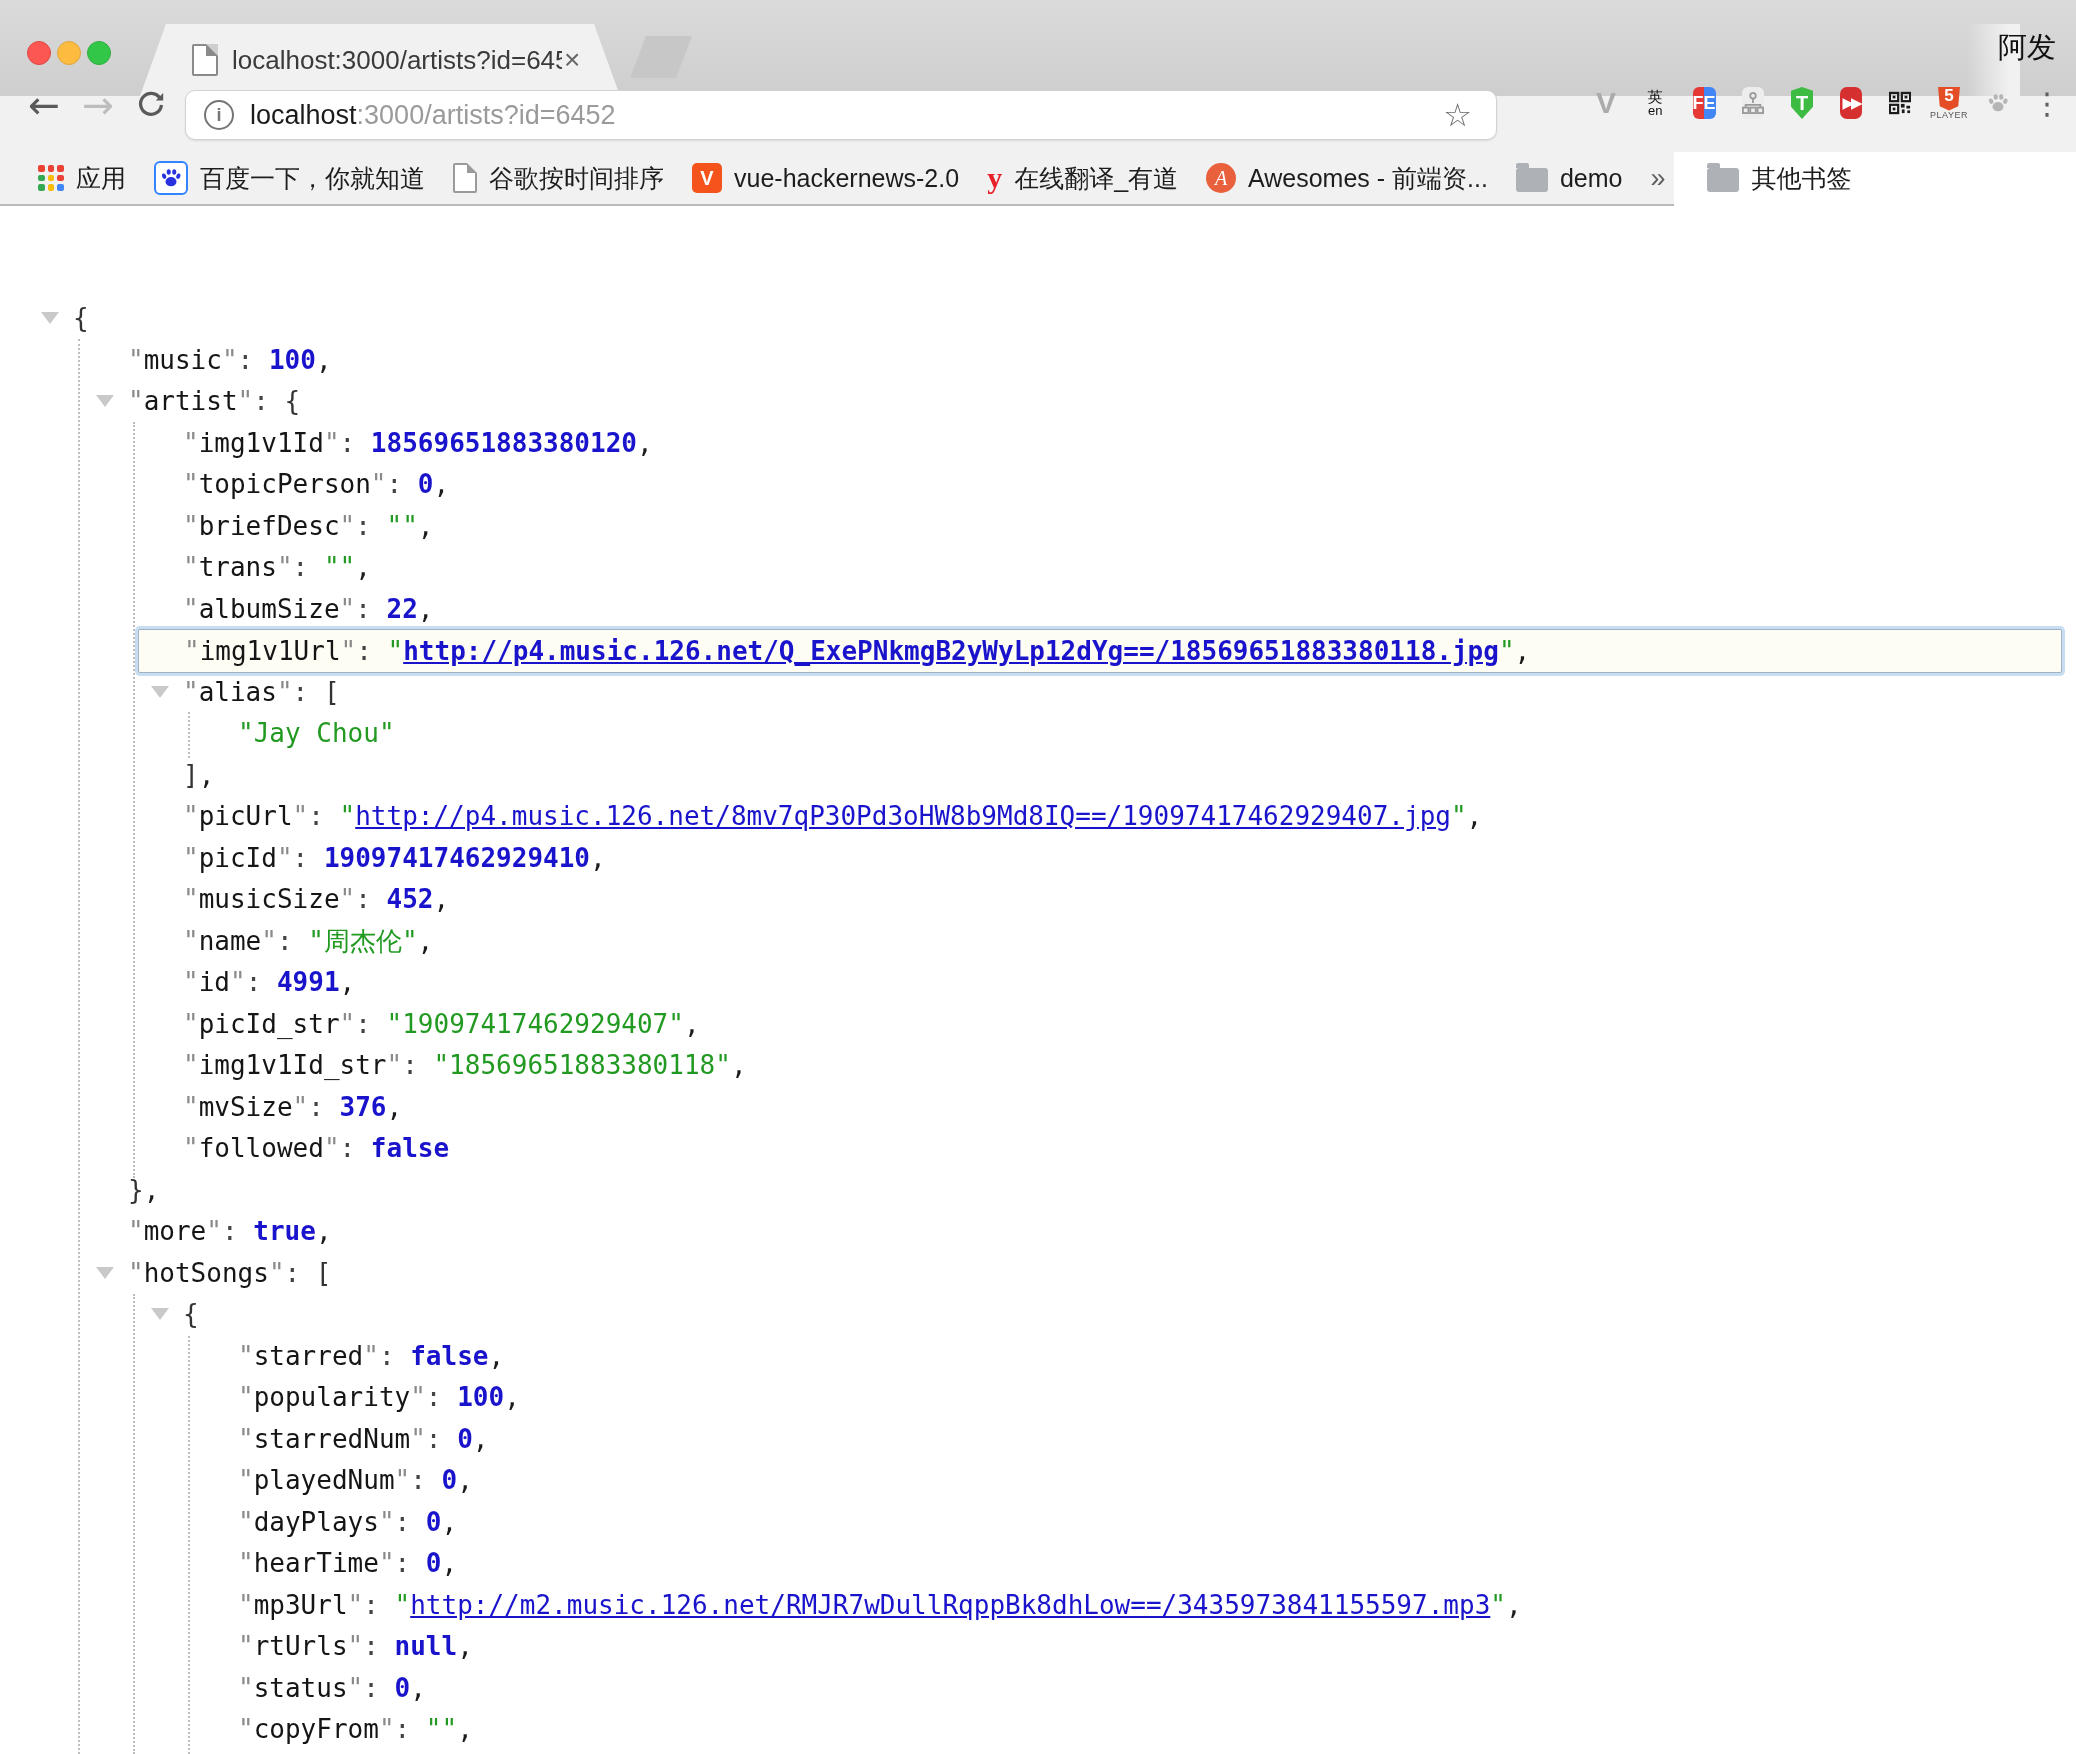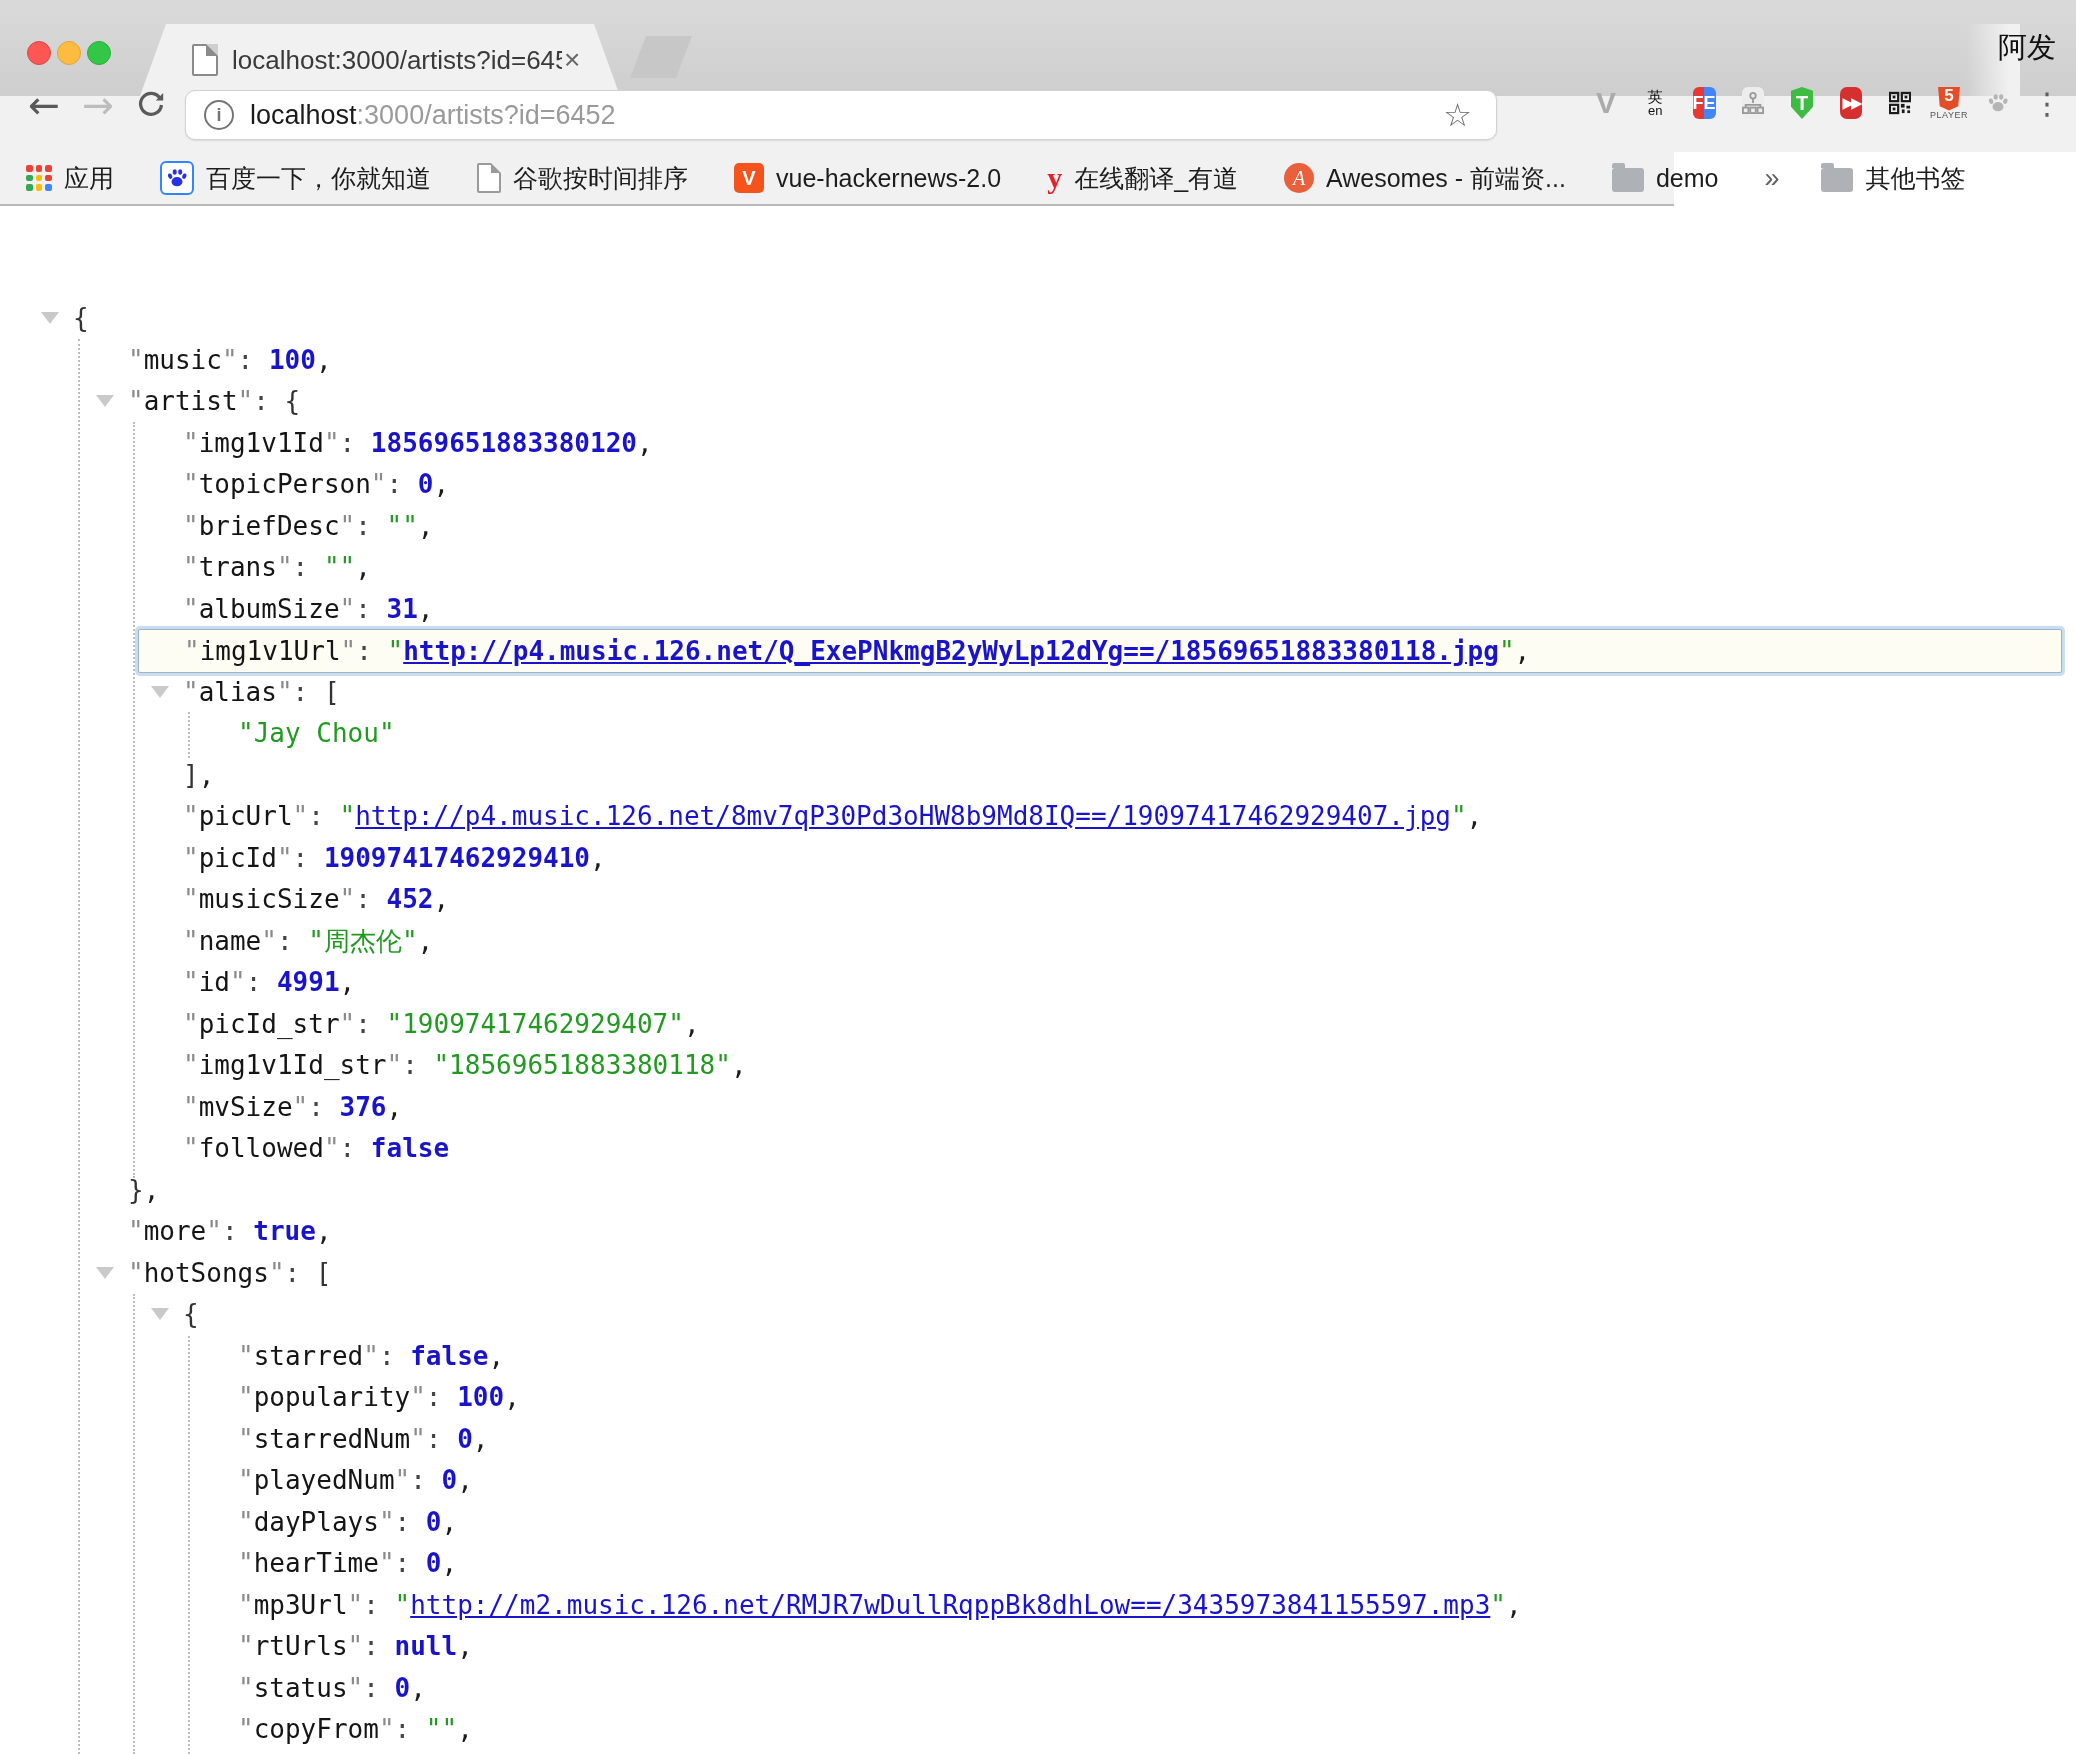--- a/index.html
+++ b/index.html
@@ -54,21 +54,21 @@
   .ic-ff{width:32px;height:32px;border-radius:7px;background:#D62F2F;display:flex;align-items:center;justify-content:center;}
   .ic-ff span{color:#fff;font-size:15px;letter-spacing:-3px;font-family:"DejaVu Sans",sans-serif;}
   .ic-qr{display:block;}
   .ic-player{text-align:center;line-height:1;}
   .ic-player .five{display:inline-block;width:22px;height:24px;background:#E44D26;color:#fff;font-weight:bold;font-size:17px;
     clip-path:polygon(0 0,100% 0,92% 82%,50% 100%,8% 82%);}
   .ic-player .cap{display:block;font-size:9px;color:#555;letter-spacing:.5px;}
   .ic-dots{font-size:30px;color:#5f5f5f;line-height:.9;}
   
   .bookmarks{position:absolute;left:0;top:152px;width:1674px;height:54px;background:#F1F1F1;
-    border-bottom:2px solid #B9B9B9;display:flex;align-items:center;padding:0 20px;box-sizing:border-box;gap:34px;}
+    border-bottom:2px solid #B9B9B9;display:flex;align-items:center;padding:0 32px;box-sizing:border-box;gap:16px;}
   .bm{display:flex;align-items:center;gap:12px;font-size:25px;color:#1d1d1d;background:none;border:0;white-space:nowrap;}
   .bm-right{margin-left:auto;display:flex;align-items:center;gap:30px;}
   .apps-grid{width:26px;height:26px;display:grid;grid-template-columns:repeat(3,1fr);gap:3px;}
   .apps-grid i{border-radius:2px;}
   .ag1{background:#EA4335}.ag2{background:#EA4335}.ag3{background:#EA4335}
   .ag4{background:#34A853}.ag5{background:#FBBC05}.ag6{background:#EA4335}
   .ag7{background:#34A853}.ag8{background:#FBBC05}.ag9{background:#4285F4}
   .baidu-ic{width:30px;height:30px;border:2px solid #3385FF;border-radius:6px;background:#fff;
     display:flex;align-items:center;justify-content:center;}
   .page-ic{width:20px;height:26px;background:#fff;border:2px solid #9a9a9a;border-radius:2px;position:relative;}
@@ -279,21 +279,21 @@
     <div class="guide" style="left: 188px; top: 504px; height: 46px;"></div>
     <div class="guide" style="left: 133px; top: 1086px; height: 460px;"></div>
     <div class="guide" style="left: 188px; top: 1128px; height: 418px;"></div>
     <div class="jrow" style="top: 89px; padding-left: 73px;"><span class="expander" style="left: 41px;"></span><span class="punct">{</span></div>
     <div class="jrow" style="top: 130.5px; padding-left: 128px;"><span class="q">"</span><span class="key">music</span><span class="q">"</span><span class="colon">: </span><span class="num">100</span><span class="comma">,</span></div>
     <div class="jrow" style="top: 172px; padding-left: 128px;"><span class="expander" style="left: 96px;"></span><span class="q">"</span><span class="key">artist</span><span class="q">"</span><span class="colon">: </span><span class="punct">{</span></div>
     <div class="jrow" style="top: 213.5px; padding-left: 183px;"><span class="q">"</span><span class="key">img1v1Id</span><span class="q">"</span><span class="colon">: </span><span class="num">18569651883380120</span><span class="comma">,</span></div>
     <div class="jrow" style="top: 255px; padding-left: 183px;"><span class="q">"</span><span class="key">topicPerson</span><span class="q">"</span><span class="colon">: </span><span class="num">0</span><span class="comma">,</span></div>
     <div class="jrow" style="top: 296.5px; padding-left: 183px;"><span class="q">"</span><span class="key">briefDesc</span><span class="q">"</span><span class="colon">: </span><span class="str">""</span><span class="comma">,</span></div>
     <div class="jrow" style="top: 338px; padding-left: 183px;"><span class="q">"</span><span class="key">trans</span><span class="q">"</span><span class="colon">: </span><span class="str">""</span><span class="comma">,</span></div>
-    <div class="jrow" style="top: 379.5px; padding-left: 183px;"><span class="q">"</span><span class="key">albumSize</span><span class="q">"</span><span class="colon">: </span><span class="num">31</span><span class="comma">,</span></div>
+    <div class="jrow" style="top: 379.5px; padding-left: 183px;"><span class="q">"</span><span class="key">albumSize</span><span class="q">"</span><span class="colon">: </span><span class="num">22</span><span class="comma">,</span></div>
     <div class="jrow hl" style="top: 421px; padding-left: 45px;"><span class="q">"</span><span class="key">img1v1Url</span><span class="q">"</span><span class="colon">: </span><span class="str">"</span><a class="lnk" href="#">http://p4.music.126.net/Q_ExePNkmgB2yWyLp12dYg==/18569651883380118.jpg</a><span class="str">"</span><span class="comma">,</span></div>
     <div class="jrow" style="top: 462.5px; padding-left: 183px;"><span class="expander" style="left: 151px;"></span><span class="q">"</span><span class="key">alias</span><span class="q">"</span><span class="colon">: </span><span class="punct">[</span></div>
     <div class="jrow" style="top: 504px; padding-left: 238px;"><span class="str">"Jay Chou"</span></div>
     <div class="jrow" style="top: 545.5px; padding-left: 183px;"><span class="punct">]</span><span class="comma">,</span></div>
     <div class="jrow" style="top: 587px; padding-left: 183px;"><span class="q">"</span><span class="key">picUrl</span><span class="q">"</span><span class="colon">: </span><span class="str">"</span><a class="lnk" href="#">http://p4.music.126.net/8mv7qP30Pd3oHW8b9Md8IQ==/19097417462929407.jpg</a><span class="str">"</span><span class="comma">,</span></div>
     <div class="jrow" style="top: 628.5px; padding-left: 183px;"><span class="q">"</span><span class="key">picId</span><span class="q">"</span><span class="colon">: </span><span class="num">19097417462929410</span><span class="comma">,</span></div>
     <div class="jrow" style="top: 670px; padding-left: 183px;"><span class="q">"</span><span class="key">musicSize</span><span class="q">"</span><span class="colon">: </span><span class="num">452</span><span class="comma">,</span></div>
     <div class="jrow" style="top: 711.5px; padding-left: 183px;"><span class="q">"</span><span class="key">name</span><span class="q">"</span><span class="colon">: </span><span class="str">"周杰伦"</span><span class="comma">,</span></div>
     <div class="jrow" style="top: 753px; padding-left: 183px;"><span class="q">"</span><span class="key">id</span><span class="q">"</span><span class="colon">: </span><span class="num">4991</span><span class="comma">,</span></div>
     <div class="jrow" style="top: 794.5px; padding-left: 183px;"><span class="q">"</span><span class="key">picId_str</span><span class="q">"</span><span class="colon">: </span><span class="str">"19097417462929407"</span><span class="comma">,</span></div>

